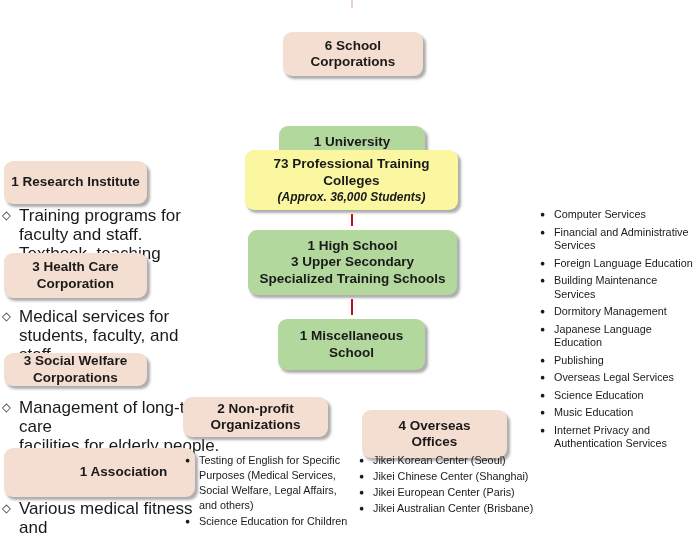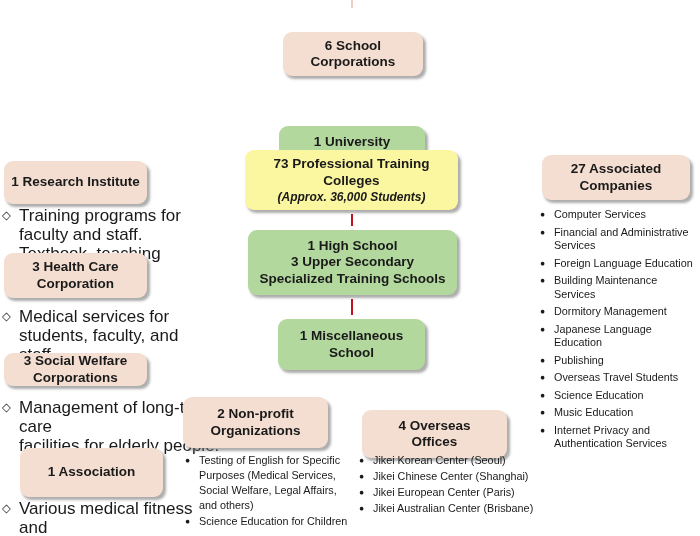--- a/index.html
+++ b/index.html
@@ -104,30 +104,30 @@
   <div class="box pink" style="left:4px;top:353px;width:143px;height:33px;">
     <span class="box-label">3 Social Welfare
 Corporations</span>
   </div>
   <div class="note" style="left:2px;top:398px;width:218px;">
     <span class="glyph">◇</span>
     <span class="item-text">Management of long-term care
 facilities for elderly people.</span>
   </div>
 
-  <div class="box pink" style="left:20px;top:448px;width:143px;height:49px;">
+  <div class="box pink" style="left:4px;top:448px;width:143px;height:49px;padding-left:48px;">
     <span class="box-label">1 Association</span>
   </div>
   <div class="note" style="left:2px;top:499px;width:205px;">
     <span class="glyph">◇</span>
     <span class="item-text">Various medical fitness and
 education programs.</span>
   </div>
 
-  <div class="box pink" style="left:183px;top:397px;width:145px;height:51px;">
+  <div class="box pink" style="left:183px;top:397px;width:145px;height:40px;">
     <span class="box-label">2 Non-profit
 Organizations</span>
   </div>
   <div class="list list-b" style="left:185px;top:453px;width:168px;">
     <div class="bullet-item">
       <span class="glyph">●</span>
       <span class="item-text">Testing of English for Specific
 Purposes (Medical Services,
 Social Welfare, Legal Affairs,
 and others)</span>
@@ -154,24 +154,20 @@
     <div class="bullet-item">
       <span class="glyph">●</span>
       <span class="item-text">Jikei European Center (Paris)</span>
     </div>
     <div class="bullet-item">
       <span class="glyph">●</span>
       <span class="item-text">Jikei Australian Center (Brisbane)</span>
     </div>
   </div>
 
-  <div class="box pink" style="left:542px;top:155px;width:148px;height:45px;">
-    <span class="box-label">27 Associated
-Companies</span>
-  </div>
   <div class="list list-a" style="left:540px;top:208px;width:160px;">
     <div class="bullet-item">
       <span class="glyph">●</span>
       <span class="item-text">Computer Services</span>
     </div>
     <div class="bullet-item">
       <span class="glyph">●</span>
       <span class="item-text">Financial and Administrative
 Services</span>
     </div>
@@ -190,21 +186,21 @@
     <div class="bullet-item">
       <span class="glyph">●</span>
       <span class="item-text">Japanese Language Education</span>
     </div>
     <div class="bullet-item">
       <span class="glyph">●</span>
       <span class="item-text">Publishing</span>
     </div>
     <div class="bullet-item">
       <span class="glyph">●</span>
-      <span class="item-text">Overseas Travel Students</span>
+      <span class="item-text">Overseas Legal Services</span>
     </div>
     <div class="bullet-item">
       <span class="glyph">●</span>
       <span class="item-text">Science Education</span>
     </div>
     <div class="bullet-item">
       <span class="glyph">●</span>
       <span class="item-text">Music Education</span>
     </div>
     <div class="bullet-item">

